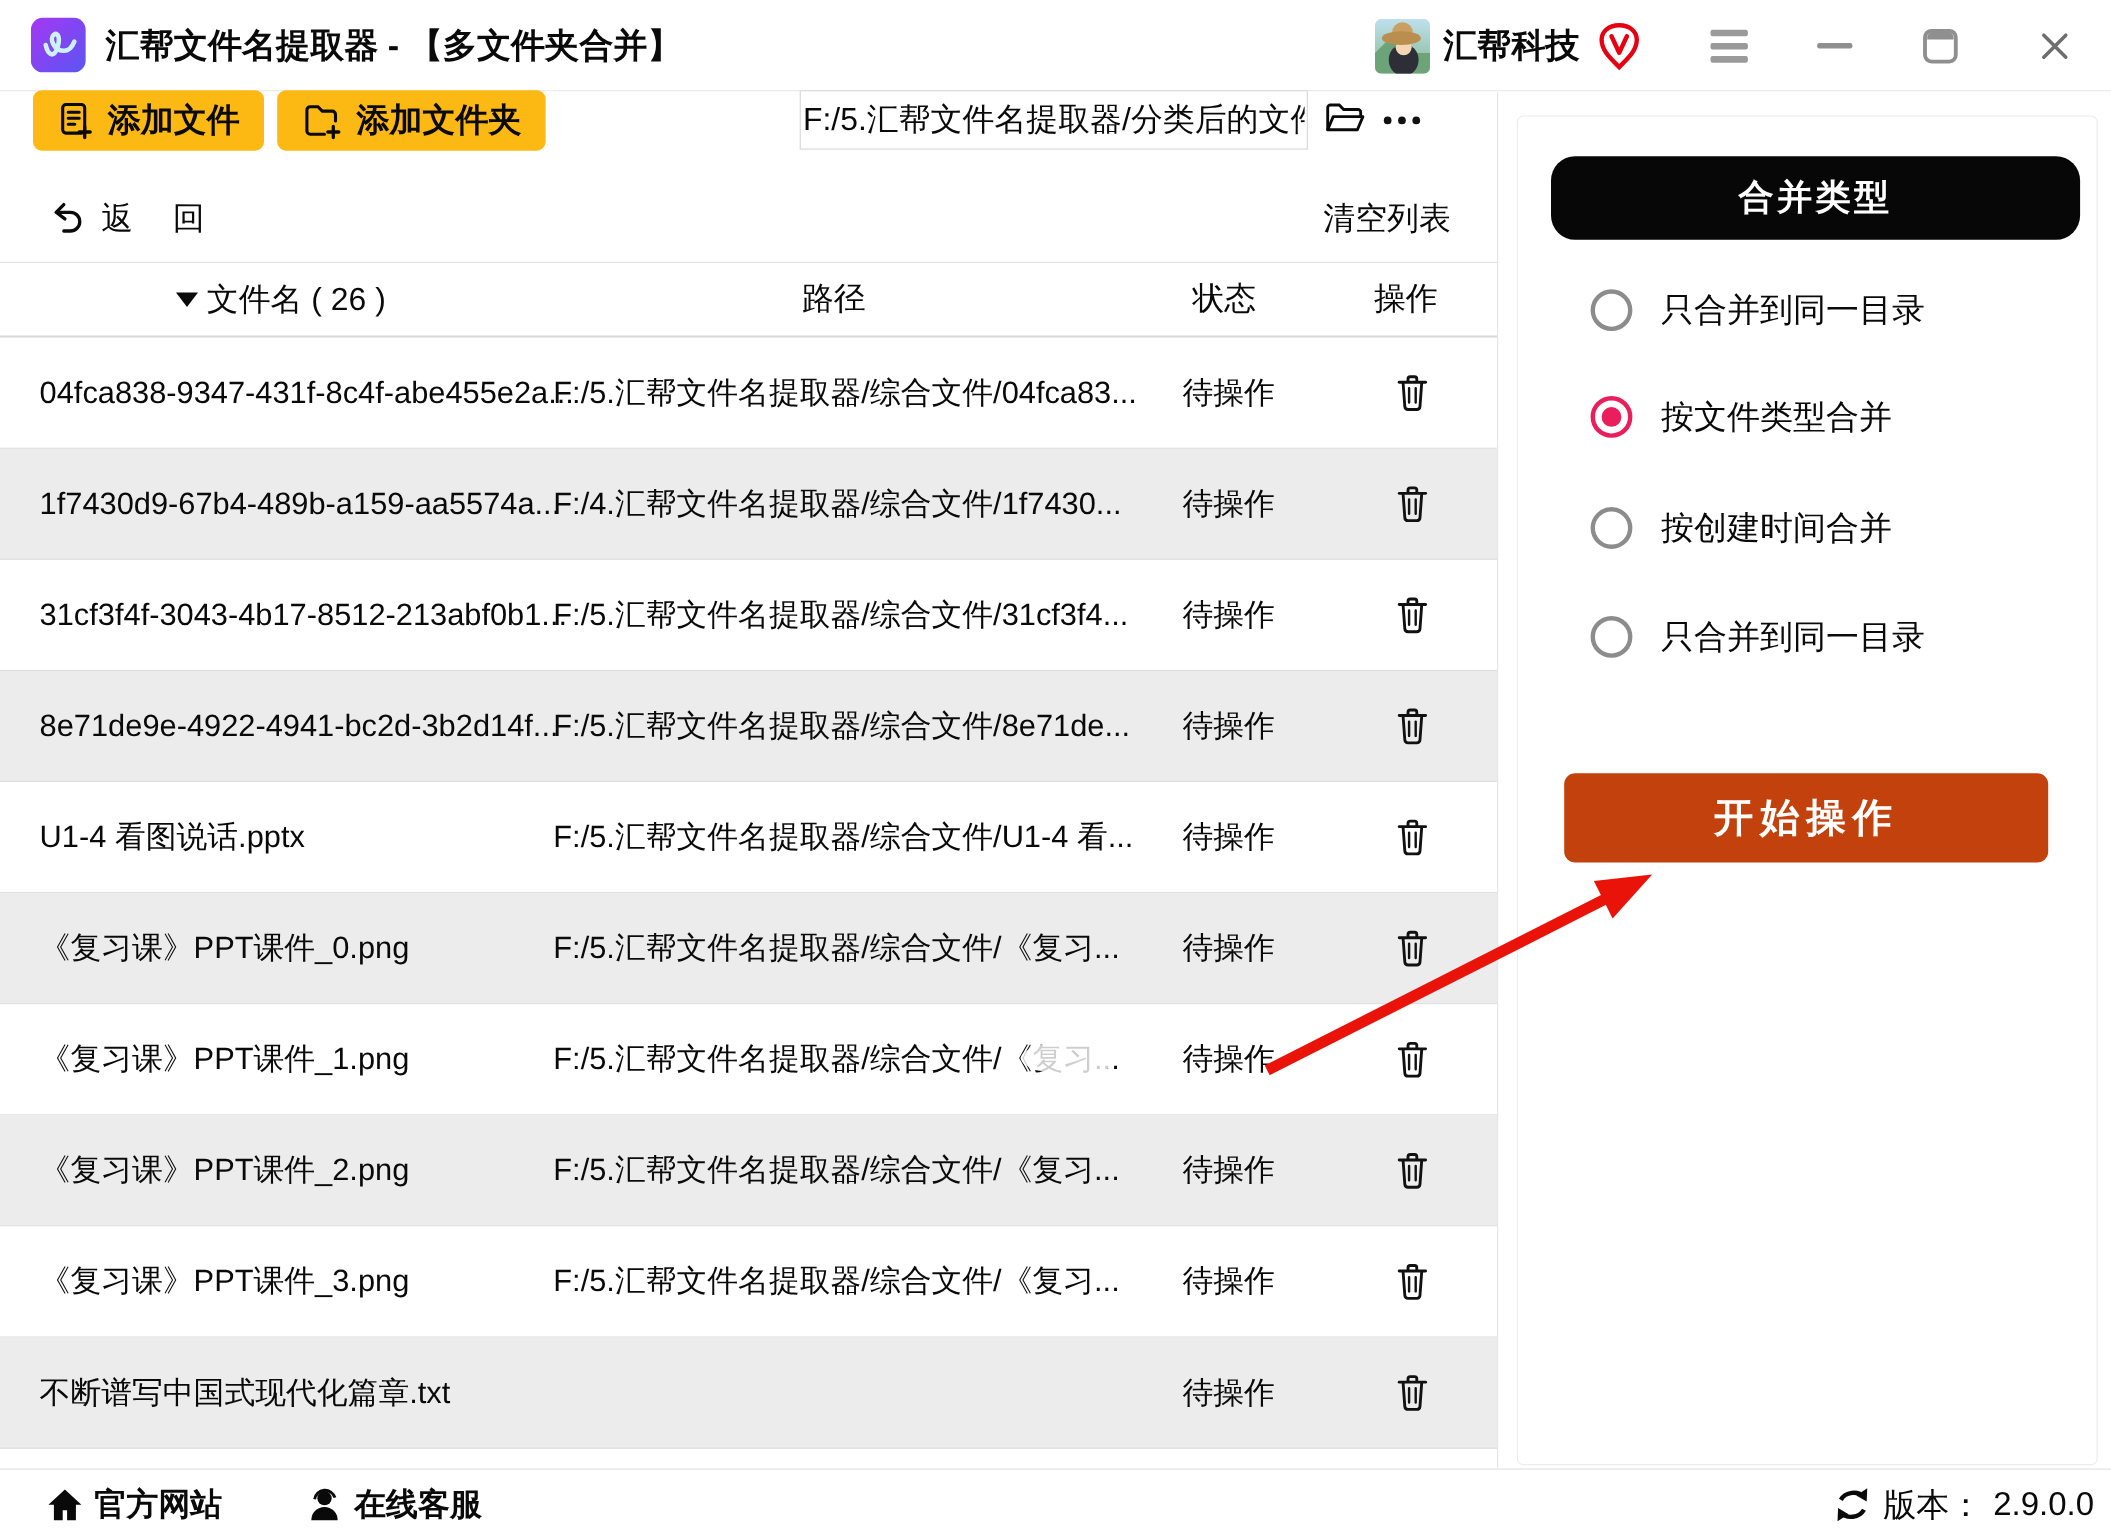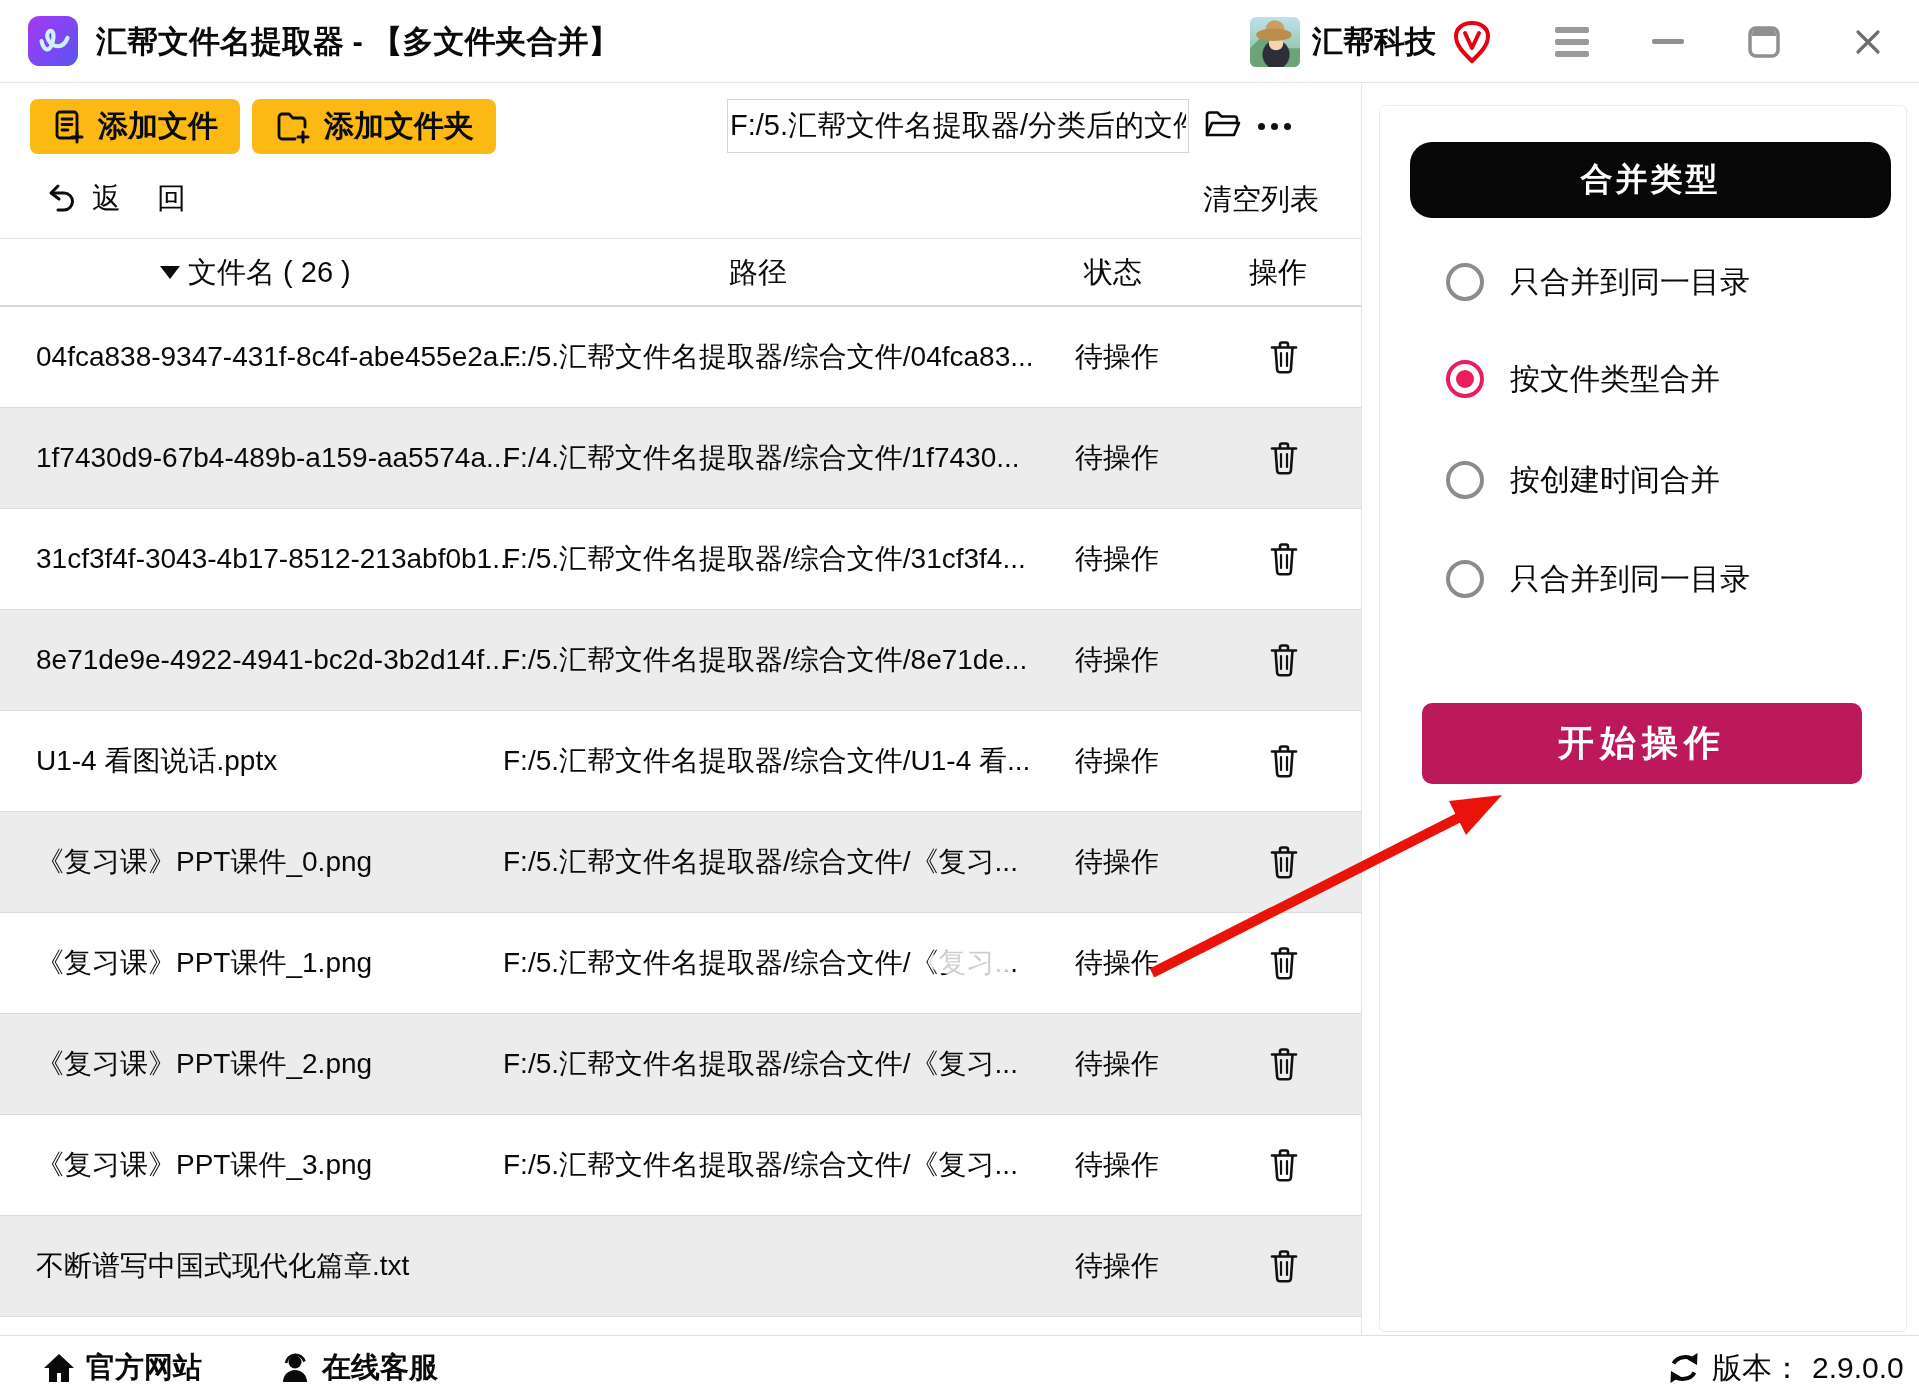--- a/index.html
+++ b/index.html
@@ -15,21 +15,21 @@
   .vip-badge { position:absolute; left:1452px; top:20px; width:40px; height:44px; }
   .win-btn { position:absolute; top:0; height:83px; display:flex; align-items:center; justify-content:center; cursor:default; }
   .menu-btn { left:1544px; width:56px; flex-direction:column; gap:6px; }
   .menu-btn .bar { width:34px; height:6px; background:#9a9a9a; border-radius:2px; }
   .min-btn { left:1640px; width:56px; }
   .min-btn .bar { width:32px; height:5px; background:#8f8f8f; border-radius:2px; }
   .max-btn { left:1736px; width:56px; }
   .close-btn { left:1838px; width:60px; font-size:40px; color:#6e6e6e; font-weight:400; }
 
   
-  .toolbar { position:absolute; left:0; top:88px; width:1361px; height:76px; }
+  .toolbar { position:absolute; left:0; top:71px; width:1361px; height:76px; }
   .yellow-btn { position:absolute; top:11px; height:55px; background:#fcb813; border-radius:8px; display:flex; align-items:center; gap:12px; padding:0 22px; font-size:30px; font-weight:700; color:#0a0a0a; cursor:pointer; }
   .btn-add-file { left:30px; }
   .btn-add-folder { left:252px; }
   .out-label { position:absolute; left:588px; top:0; height:76px; line-height:76px; font-size:30px; color:#0a0a0a; }
   .out-input { position:absolute; left:727px; top:11px; width:462px; height:54px; border:1px solid #d6d6d6; background:#fff; font-size:29px; font-family:"Liberation Sans","DejaVu Sans",sans-serif; color:#0a0a0a; padding:0 2px; }
   .folder-btn { position:absolute; left:1203px; top:20px; width:38px; height:34px; cursor:pointer; }
   .dots-btn { position:absolute; left:1258px; top:28px; width:46px; height:20px; display:flex; align-items:center; gap:6px; cursor:pointer; }
   .dots-btn i { width:7px; height:7px; border-radius:50%; background:#111; }
 
   
@@ -63,21 +63,21 @@
   
   .side { position:absolute; left:1361px; top:84px; width:558px; height:1251px; background:#fff; border-left:1px solid #e4e4e4; }
   .card { position:absolute; left:17px; top:21px; width:528px; height:1227px; background:#fff; border:1px solid #ececec; border-radius:6px; }
   .pill { position:absolute; left:30px; right:15px; top:36px; height:76px; background:#070707; border-radius:22px; color:#fff; font-size:32px; font-weight:700; letter-spacing:3px; display:flex; align-items:center; justify-content:center; }
   .option { position:absolute; left:66px; height:40px; display:flex; align-items:center; gap:26px; cursor:pointer; }
   .opt-0 { top:156px; } .opt-1 { top:253px; } .opt-2 { top:354px; } .opt-3 { top:453px; }
   .radio { position:relative; width:38px; height:38px; border-radius:50%; border:4px solid #8c8c8c; background:#fff; flex:0 0 auto; }
   .option.selected .radio { border-color:#ea1d5d; }
   .option.selected .radio::after { content:""; position:absolute; left:50%; top:50%; width:18px; height:18px; margin:-9px 0 0 -9px; border-radius:50%; background:#ea1d5d; }
   .opt-label { font-size:30px; color:#0a0a0a; white-space:nowrap; }
-  .start-btn { position:absolute; left:42px; top:597px; width:440px; height:81px; background:#be185d; border:none; border-radius:10px; color:#fff; font-size:36px; font-weight:700; letter-spacing:6px; display:flex; align-items:center; justify-content:center; cursor:pointer; font-family:"Liberation Sans","DejaVu Sans",sans-serif; }
+  .start-btn { position:absolute; left:42px; top:597px; width:440px; height:81px; background:#c2410c; border:none; border-radius:10px; color:#fff; font-size:36px; font-weight:700; letter-spacing:6px; display:flex; align-items:center; justify-content:center; cursor:pointer; font-family:"Liberation Sans","DejaVu Sans",sans-serif; }
 
   .arrow-overlay { position:absolute; left:0; top:0; width:1919px; height:1399px; pointer-events:none; z-index:9; }
   svg { display:block; }
 </style>
 </head>
 <body>
 
 <div class="app">
 
   <div class="titlebar">

